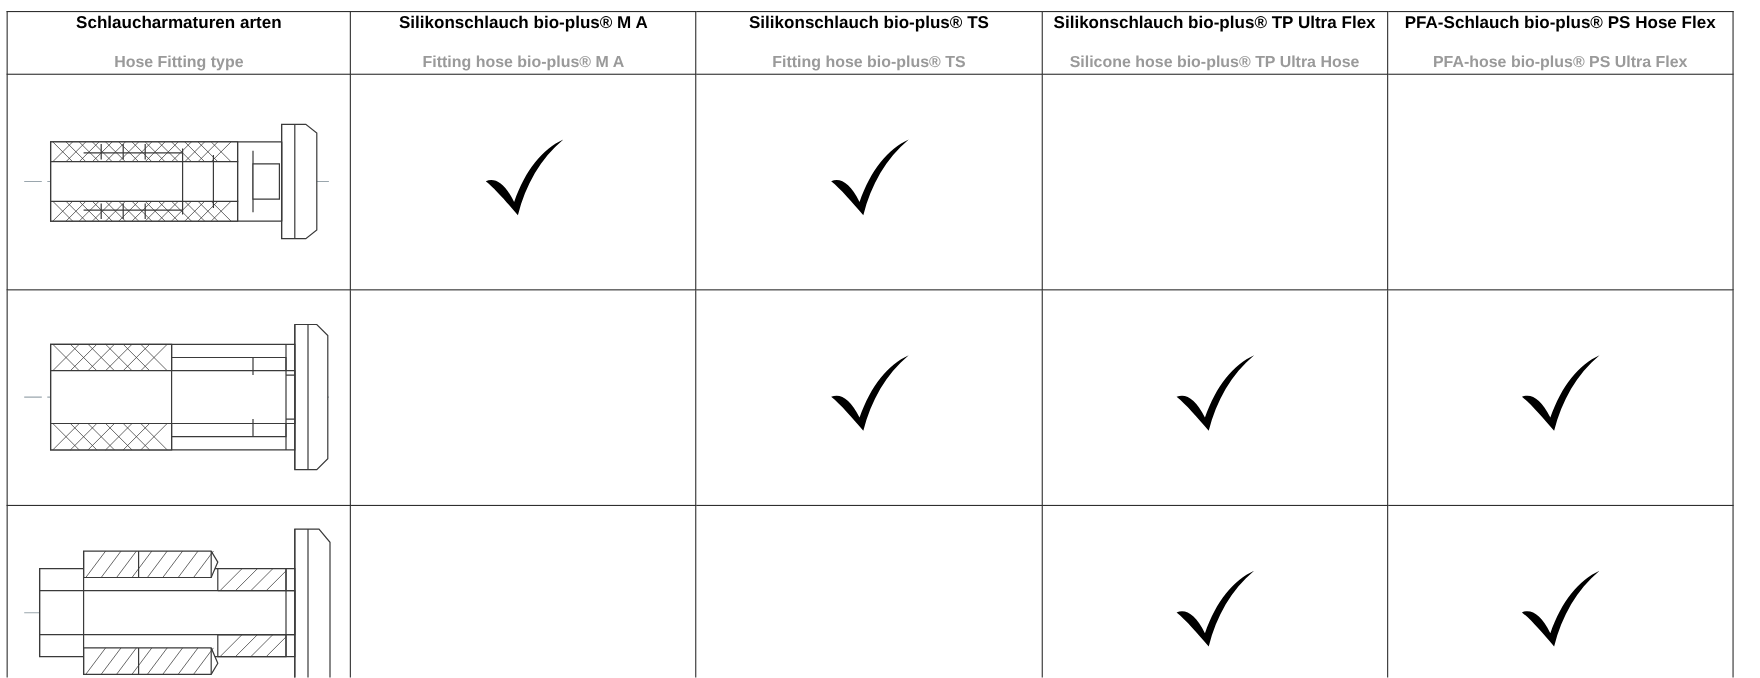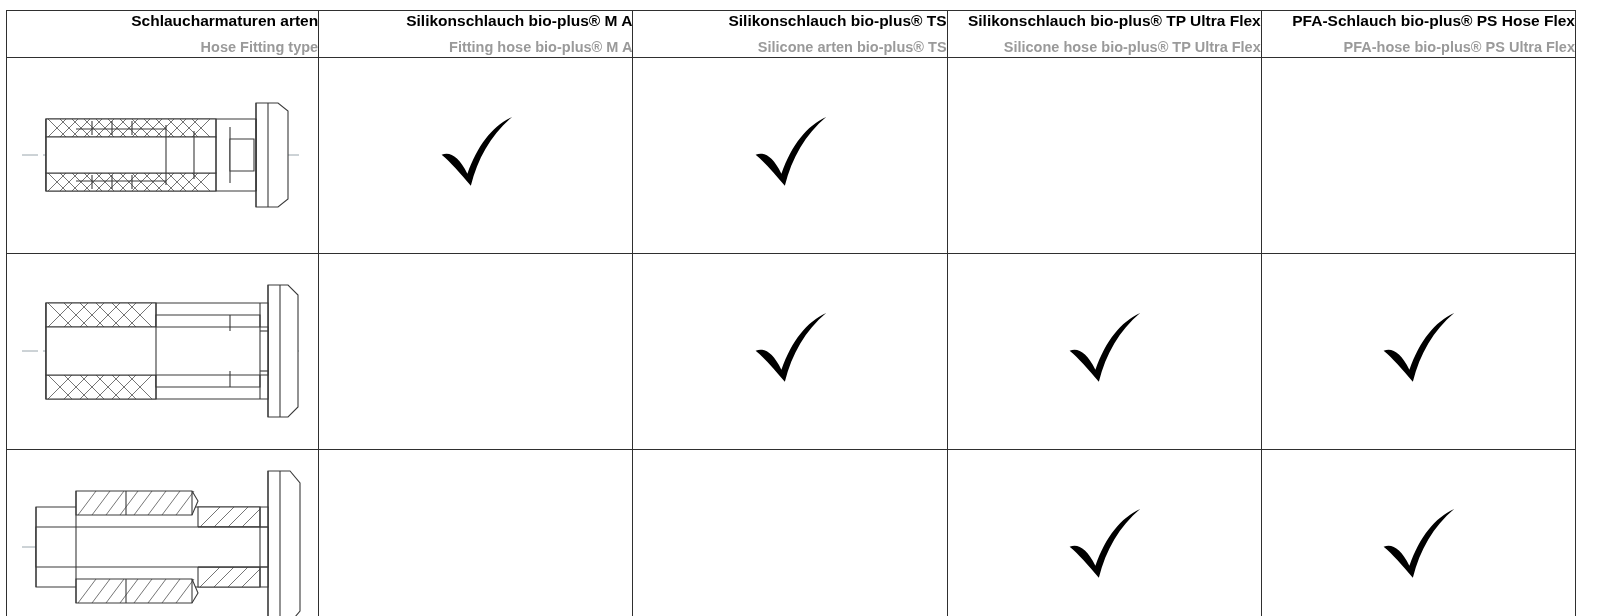--- a/index.html
+++ b/index.html
@@ -33,38 +33,38 @@
   table.compat col.c-opt    { width: 314px; }
 
   table.compat th, table.compat td {
     border: 1px solid #2f2f2f;
     padding: 0;
     vertical-align: middle;
   }
 
   
   thead th {
-    text-align: right;
+    text-align: center;
     padding: 7px 10px 8px 10px;
     vertical-align: top;
     background: #ffffff;
   }
   .hdr-de {
     font-size: 15.5px;
     font-weight: bold;
     color: #000000;
     line-height: 1.25;
     white-space: nowrap;
   }
   .hdr-en {
     font-size: 14.5px;
     font-weight: bold;
     color: #9a9a9a;
     line-height: 1.25;
-    margin-top: 8px;
+    margin-top: 18px;
     white-space: nowrap;
   }
 
   
   tbody tr { height: 196px; }
 
   td.fig-cell {
     padding: 0;
     text-align: center;
   }
@@ -109,25 +109,25 @@
         <th>
           <div class="hdr-de">Schlaucharmaturen arten</div>
           <div class="hdr-en">Hose Fitting type</div>
         </th>
         <th>
           <div class="hdr-de">Silikonschlauch bio-plus® M A</div>
           <div class="hdr-en">Fitting hose bio-plus® M A</div>
         </th>
         <th>
           <div class="hdr-de">Silikonschlauch bio-plus® TS</div>
-          <div class="hdr-en">Silicone arten bio-plus® TS</div>
+          <div class="hdr-en">Fitting hose bio-plus® TS</div>
         </th>
         <th>
           <div class="hdr-de">Silikonschlauch bio-plus® TP Ultra Flex</div>
-          <div class="hdr-en">Silicone hose bio-plus® TP Ultra Flex</div>
+          <div class="hdr-en">Silicone hose bio-plus® TP Ultra Hose</div>
         </th>
         <th>
           <div class="hdr-de">PFA-Schlauch bio-plus® PS Hose Flex</div>
           <div class="hdr-en">PFA-hose bio-plus® PS Ultra Flex</div>
         </th>
       </tr>
     </thead>
 
     <tbody>
 

